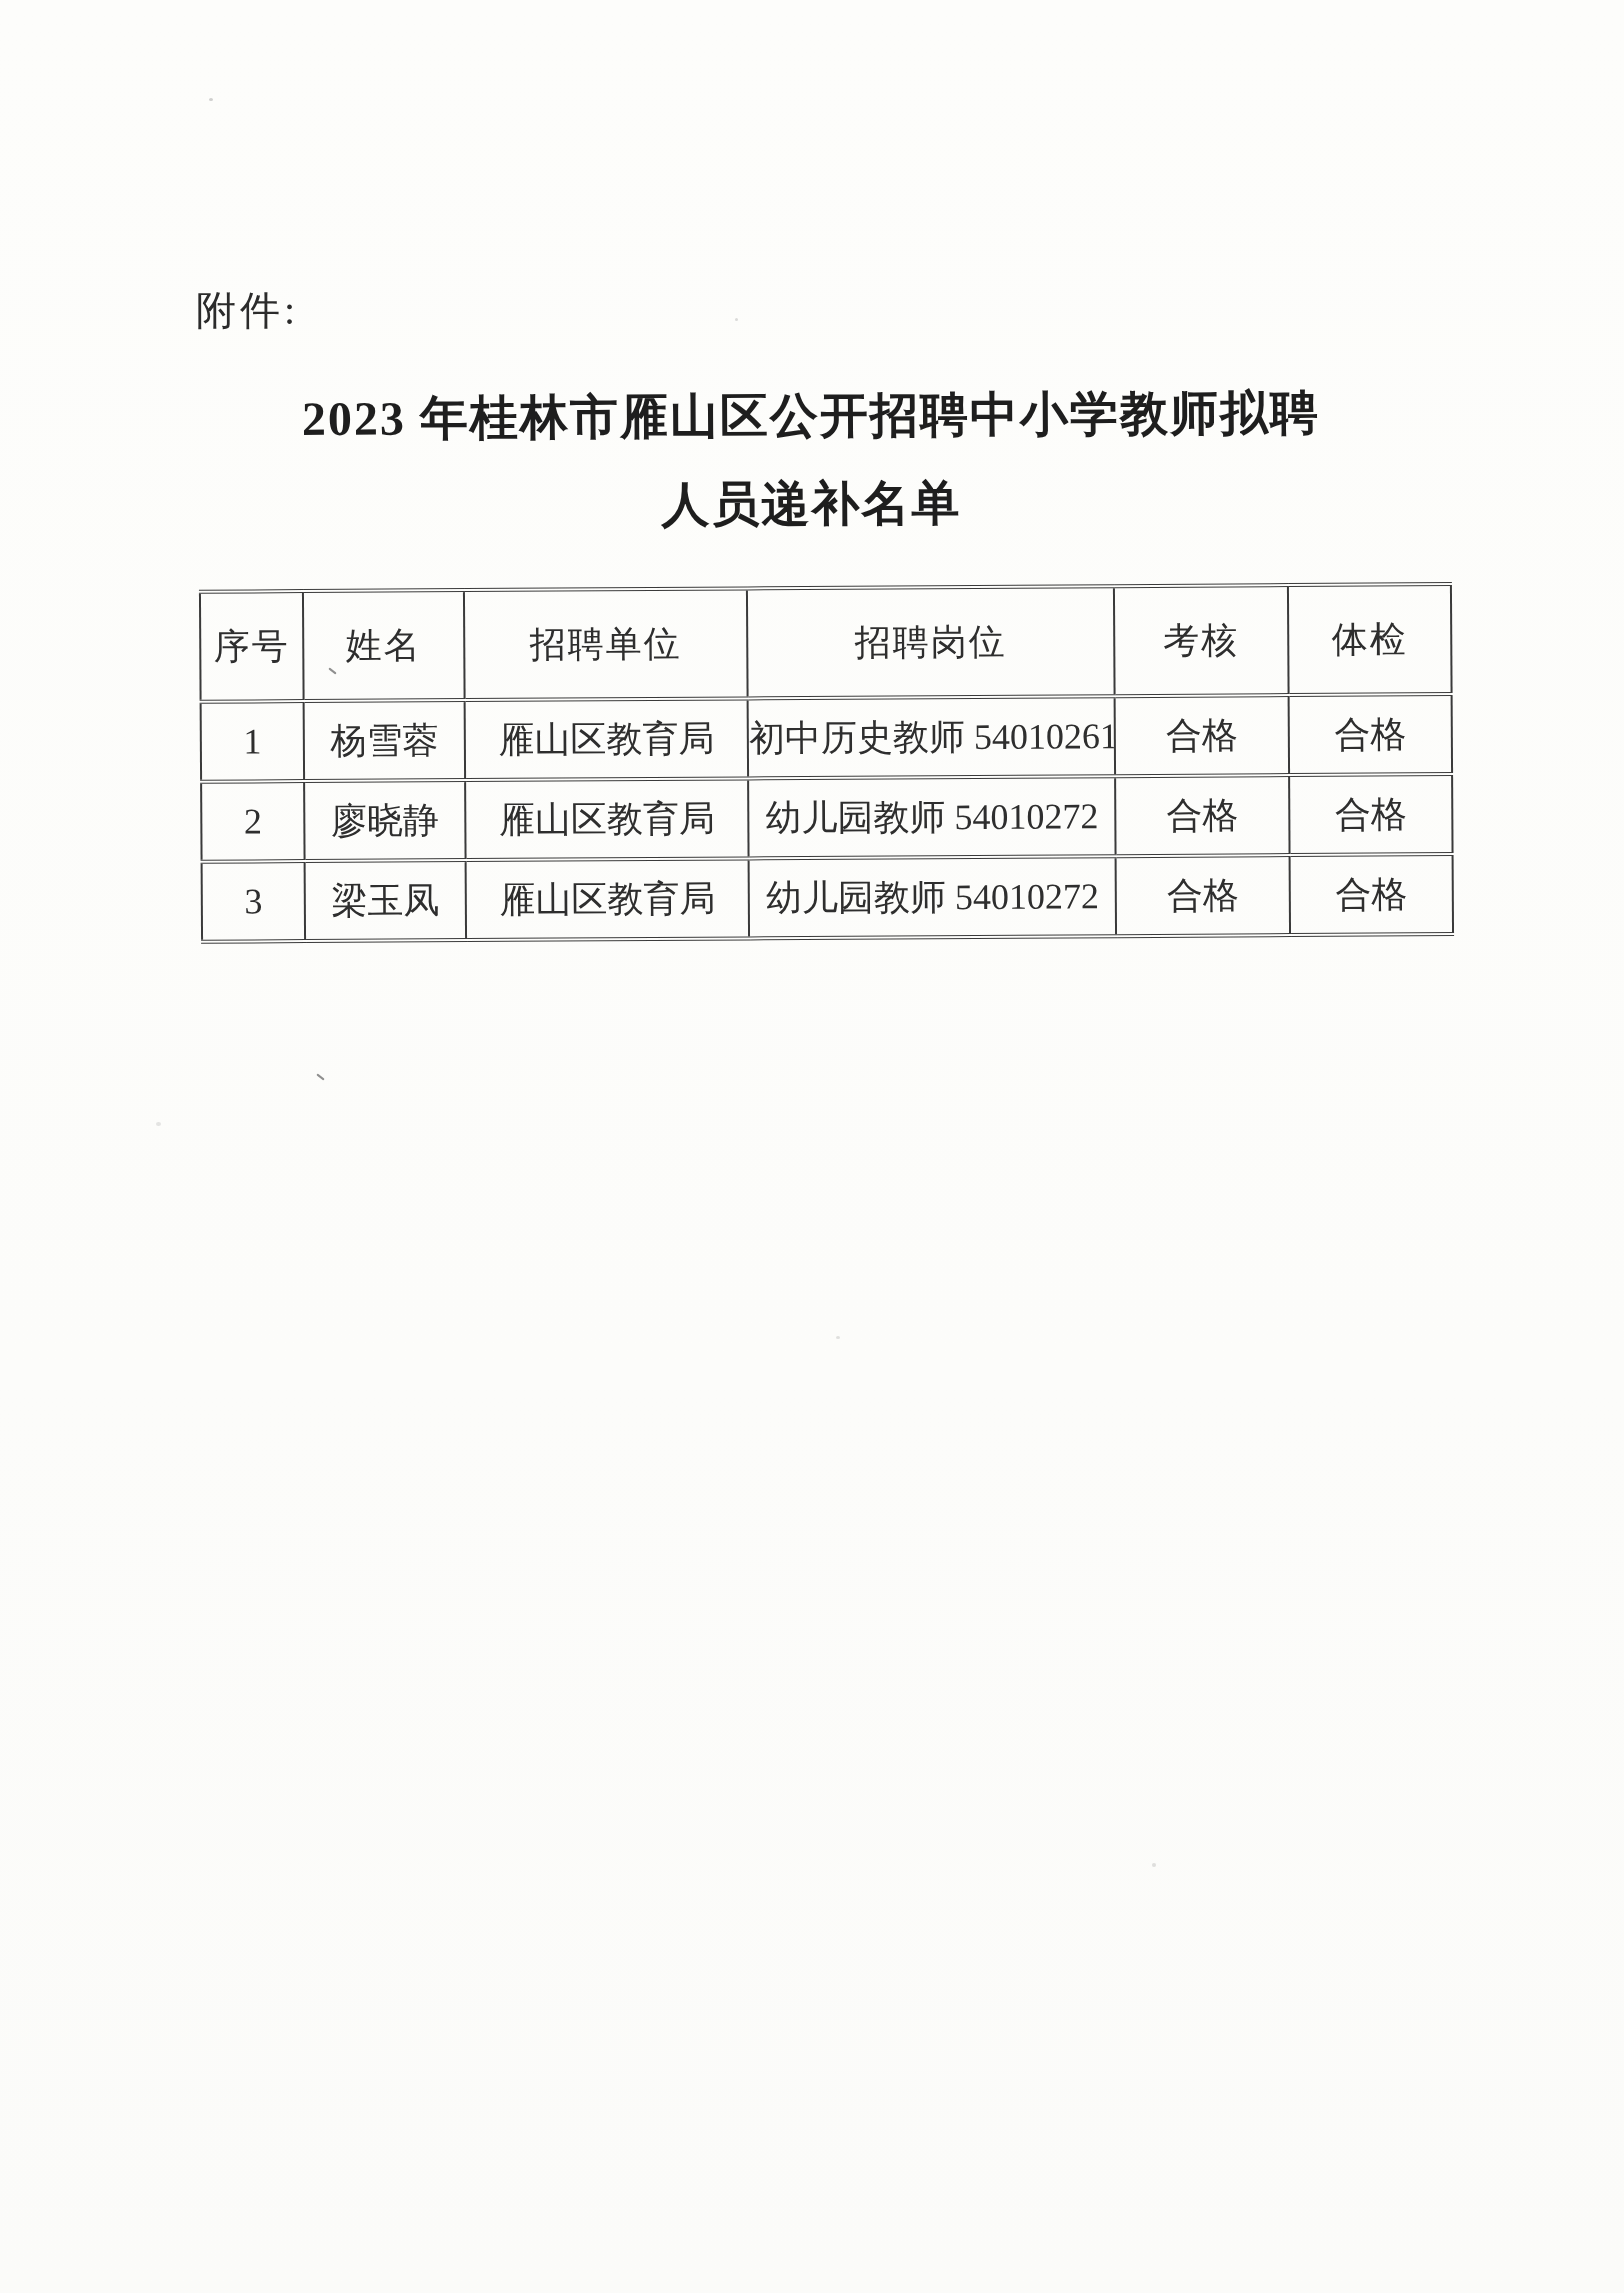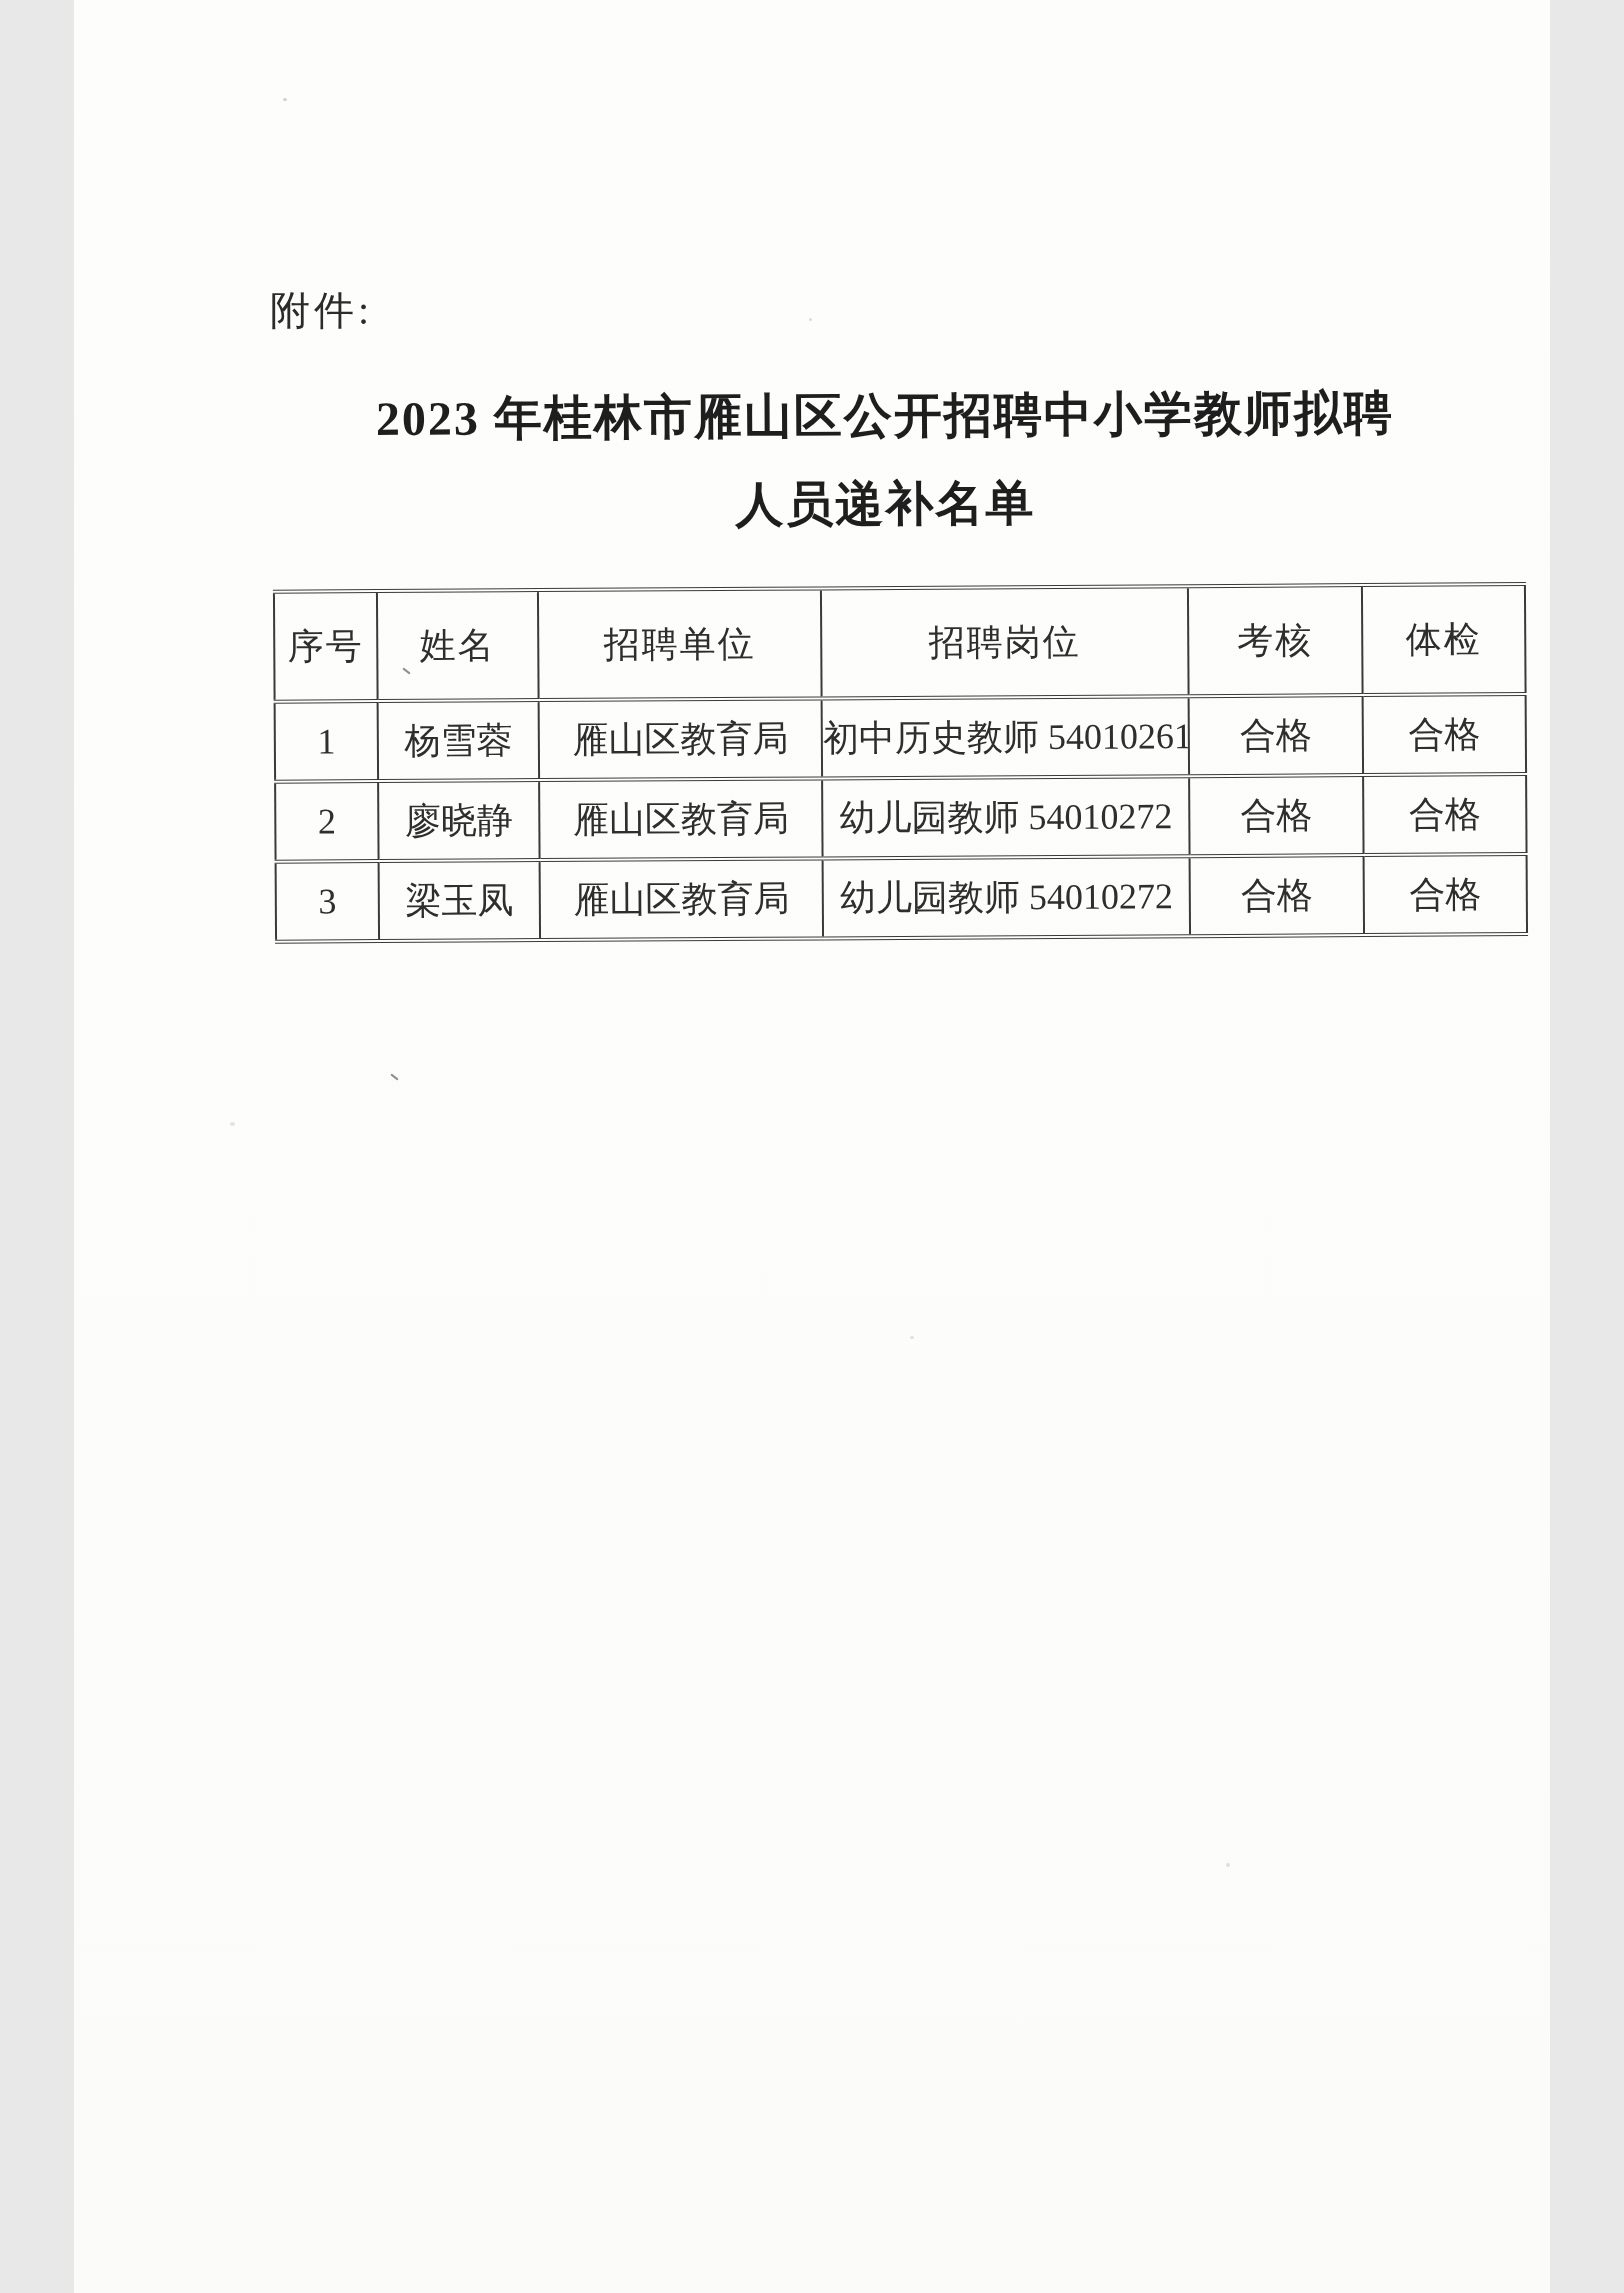--- a/index.html
+++ b/index.html
@@ -2,21 +2,21 @@
 <html><head>
 <meta charset="utf-8">
 <style>
   html, body {
     margin: 0;
     padding: 0;
     background: #e8e8e8;
   }
   .page {
     position: relative;
-    width: 1476px;
+    width: 1624px;
     height: 2293px;
     margin: 0 auto;
     background: linear-gradient(180deg, #fdfdfb 0%, #fcfcfa 60%, #fbfbf9 100%);
     overflow: hidden;
     font-family: "Liberation Serif", "DejaVu Serif", serif;
     color: #262626;
   }
   .attachment-label {
     position: absolute;
     left: 196px;

